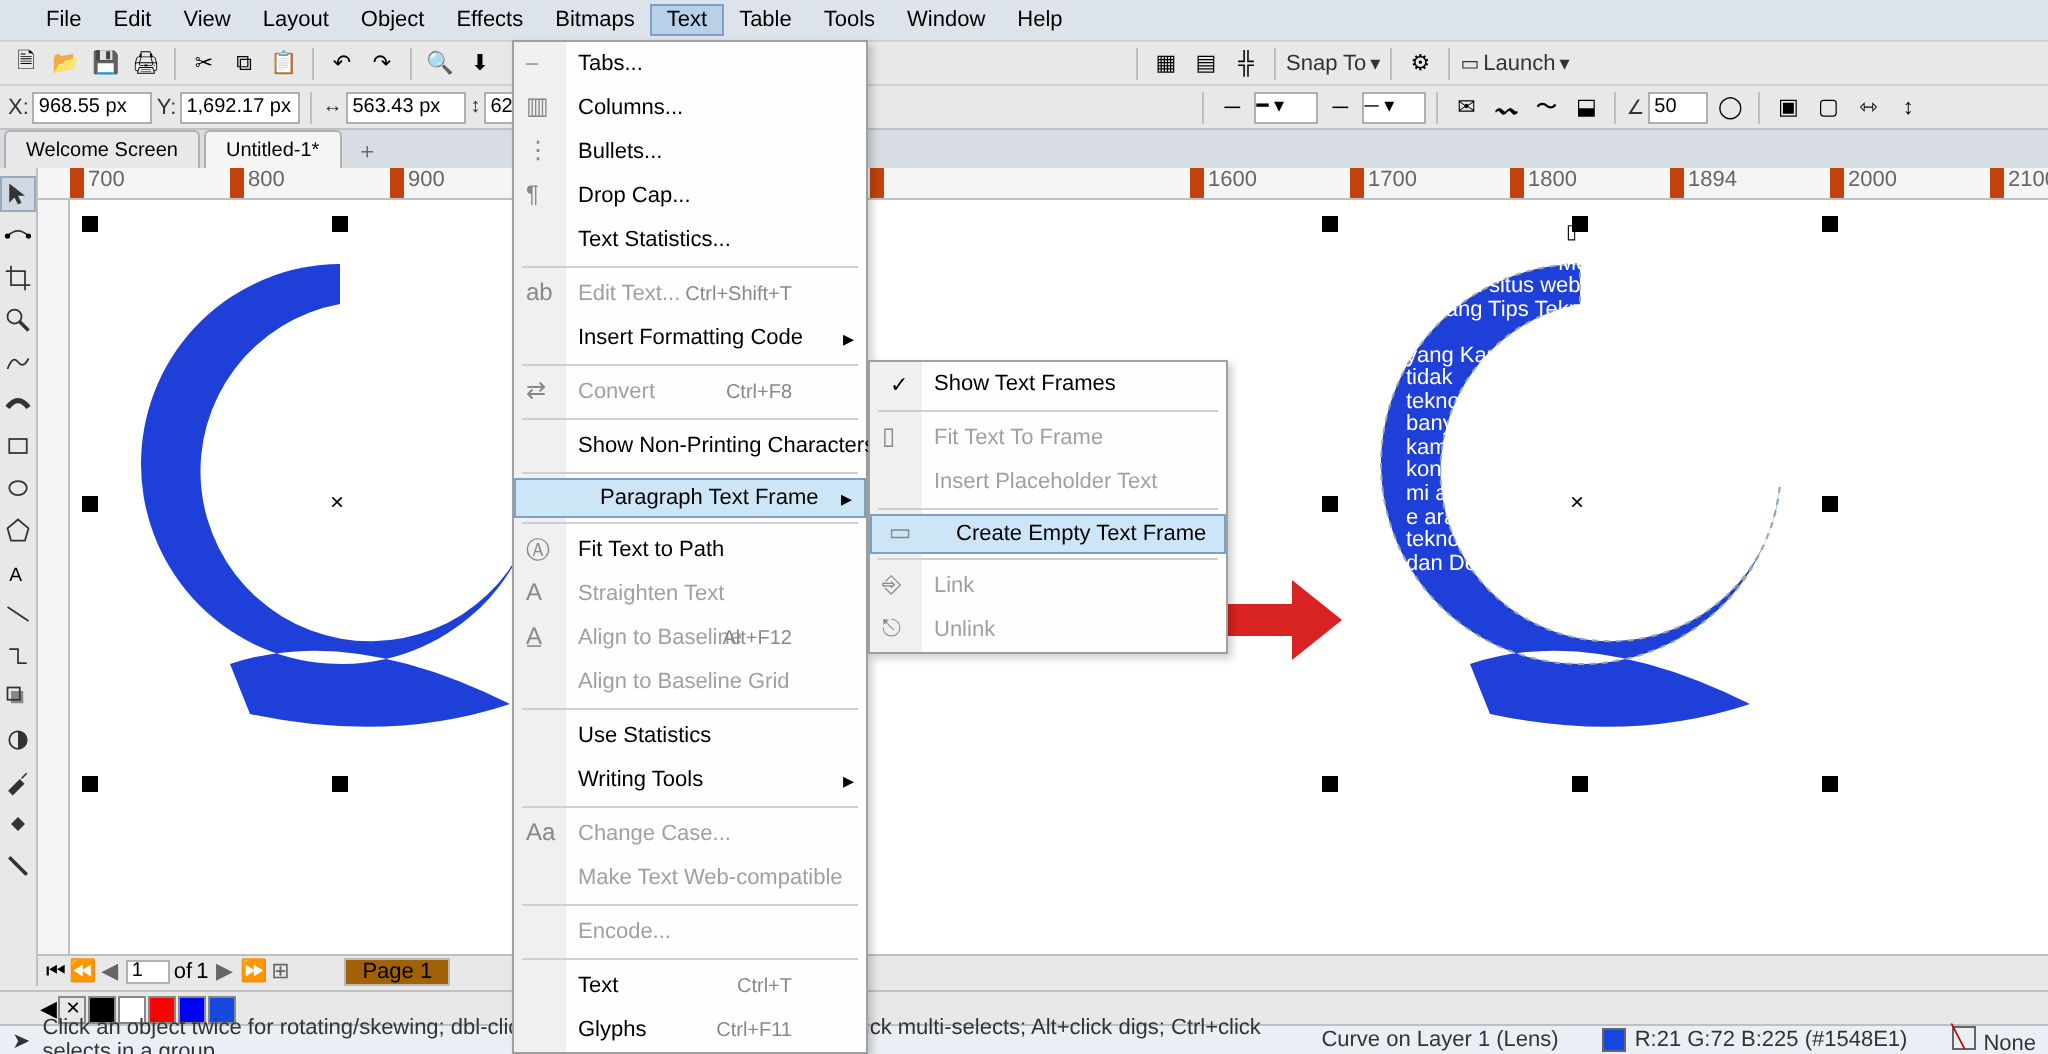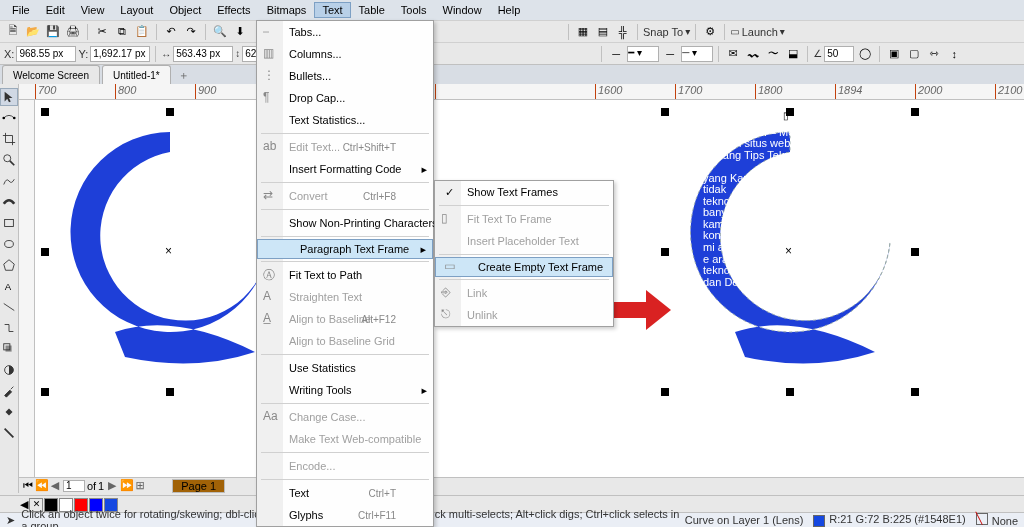--- a/index.html
+++ b/index.html
@@ -1,19 +1,19 @@
 <!DOCTYPE html>
 <html><head>
 <meta charset="utf-8">
 <style>
   * { box-sizing: border-box; margin: 0; padding: 0; font-family: 'Segoe UI', Tahoma, sans-serif; font-size: 11px; }
   body { width: 1024px; height: 527px; background: #e8e8e8; overflow: hidden; position: relative; user-select: none; }
 
   
-  .menubar { height: 20px; background: #dde3ea; display: flex; align-items: center; padding: 0 4px; }
+  .menubar { height: 20px; background: #dde3ea; display: flex; align-items: center; padding: 0 15px; }
   .menubar .menu-item { padding: 2px 8px; cursor: default; }
   .menubar .menu-item.active { background: #b8d0e8; border: 1px solid #7da0c4; padding: 1px 7px; }
 
   
   .toolbar-row { height: 22px; background: #e8e8e8; border-top: 1px solid #d0d0d0; display: flex; align-items: center; padding: 0 4px; gap: 2px; overflow: hidden; }
   .tb-btn { width: 18px; height: 18px; display: inline-flex; align-items: center; justify-content: center; border: 1px solid transparent; }
   .tb-sep { width: 1px; height: 16px; background: #c0c0c0; margin: 0 3px; }
   .tb-field { display: flex; align-items: center; gap: 2px; font-size: 10px; color: #333; }
   .tb-input { width: 60px; height: 16px; border: 1px solid #b0b0b0; background: #fff; font-size: 10px; padding: 0 2px; }
   .tb-dropdown { width: 32px; height: 16px; border: 1px solid #b0b0b0; background: #fff; font-size: 10px; }
@@ -26,21 +26,21 @@
 
   
   .workspace { position: absolute; top: 84px; left: 0; right: 0; bottom: 34px; display: flex; }
   .toolbox-left { width: 22px; background: #e8e8e8; display: flex; flex-direction: column; align-items: center; gap: 3px; padding-top: 4px; border-right: 1px solid #c0c0c0; }
   .tool { width: 18px; height: 18px; display: flex; align-items: center; justify-content: center; border: 1px solid transparent; }
   .tool svg { width: 14px; height: 14px; }
   .tool.active { background: #d0d8e4; border-color: #9ab; }
 
   .canvas-area { flex: 1; position: relative; background: #f0f0f0; display: flex; flex-direction: column; }
   .ruler-h { height: 16px; background: #f5f5f5; border-bottom: 1px solid #c0c0c0; display: flex; font-size: 8px; color: #666; padding-left: 16px; overflow: hidden; }
-  .ruler-h span { width: 80px; border-left: 1px solid #c2410c; padding-left: 2px; font-style: italic; }
+  .ruler-h span { width: 80px; border-left: 7px solid #c2410c; padding-left: 2px; }
   .ruler-v { position: absolute; left: 0; top: 16px; bottom: 0; width: 16px; background: #f5f5f5; border-right: 1px solid #c0c0c0; }
   .canvas-inner { position: absolute; left: 16px; top: 16px; right: 0; bottom: 16px; background: #fff; overflow: hidden; }
   .page-nav { height: 16px; background: #e8e8e8; border-top: 1px solid #c0c0c0; display: flex; align-items: center; gap: 2px; padding: 0 4px; font-size: 9px; }
   .page-nav .nav-btn { width: 12px; text-align: center; color: #666; }
 
   
   .dropdown { position: absolute; background: #fefefe; border: 1px solid #a0a0a0; box-shadow: 2px 2px 4px rgba(0,0,0,0.2); z-index: 1000; }
   .dd-item { height: 22px; display: flex; align-items: center; padding: 0 20px 0 32px; position: relative; white-space: nowrap; }
   .dd-item.disabled { color: #a0a0a0; }
   .dd-item.highlight { background: #cde6f7; border: 1px solid #7da0c4; padding-right: 19px; padding-left: 42px; height: 20px; text-align: center; }
@@ -57,21 +57,21 @@
   .sel-handle { position: absolute; width: 8px; height: 8px; background: #000; }
   .sel-center { position: absolute; font-size: 12px; color: #000; }
   .red-arrow { position: absolute; top: 190px; left: 576px; }
 
   
   .colorbar { position: absolute; bottom: 14px; left: 0; right: 0; height: 18px; background: #e8e8e8; border-top: 1px solid #c0c0c0; display: flex; align-items: center; gap: 1px; padding: 0 20px; }
   .colorbar .cswatch { width: 14px; height: 14px; border: 1px solid #888; }
 
   
   .statusbar { position: absolute; bottom: 0; left: 0; right: 0; height: 15px; background: #eaeef5; border-top: 1px solid #c0c0c0; display: flex; align-items: center; padding: 0 6px; font-size: 10px; color: #333; justify-content: space-between; }
-  .status-right { display: flex; align-items: center; gap: 10px; }
+  .status-right { display: flex; align-items: center; gap: 22px; }
   .status-swatch { width: 12px; height: 12px; border: 1px solid #666; display: inline-block; margin-right: 4px; vertical-align: middle; }
 </style>
 </head>
 <body>
 
 <div class="menubar">
   <div class="menu-item"><span>File</span></div>
   <div class="menu-item"><span>Edit</span></div>
   <div class="menu-item"><span>View</span></div>
   <div class="menu-item"><span>Layout</span></div>

